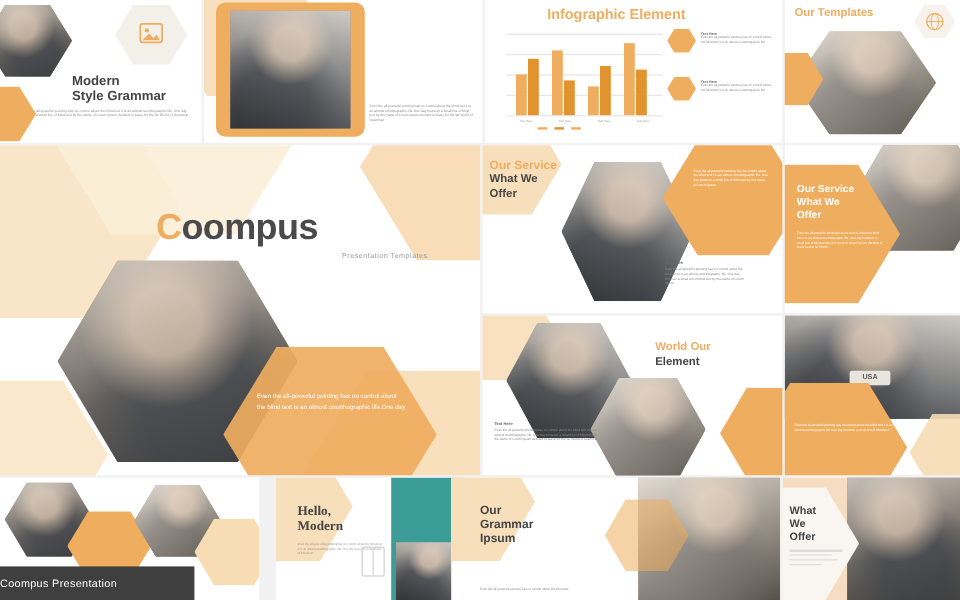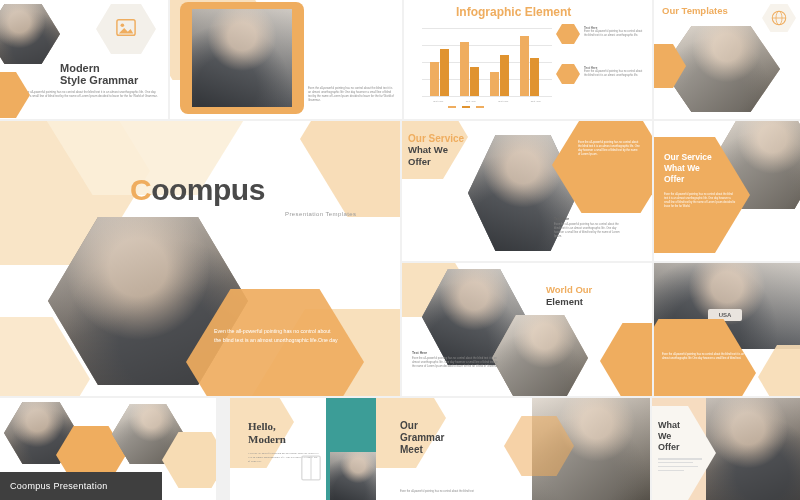--- a/index.html
+++ b/index.html
@@ -86,21 +86,21 @@
   #s12 { left: 376px; top: 398px; width: 274px; height: 112px; }
   #s13 { left: 652px; top: 398px; width: 148px; height: 102px; }
 
   .footer-bar {
     position: absolute;
     left: 0; bottom: 0;
     width: 162px; height: 28px;
     background: #3f3f3f;
     color: #fff;
     font-size: 9px;
-    display: flex; align-items: center; padding-left: 10px;
+    display: flex; align-items: center; 
     letter-spacing: .3px;
     z-index: 40;
   }
   .chart-bar { position: absolute; bottom: 0; background: #efad5f; }
   .chart-bar.dark { background: #e0932f; }
   .axis { position: absolute; background: #e6e6e6; }
   .lines { position: absolute; }
   .lines i {
     display: block; height: 1.5px; background: #ddd; margin-bottom: 2.4px;
   }
@@ -270,21 +270,21 @@
     <svg style="position:absolute;left:70px;top:56px;" width="22" height="28" viewBox="0 0 24 30">
       <rect x="2" y="2" width="20" height="26" rx="1.5" fill="none" stroke="#d9d9d9" stroke-width="1.4"></rect>
       <path d="M12 2v26" stroke="#d9d9d9" stroke-width="1.2"></path>
     </svg>
   </div>
 
   <div class="slide" id="s12">
     <div class="hex" style="left:-50px;top:-30px;width:120px;height:100px;background:#f7dcb4;opacity:.9;"></div>
     <div class="title accent" style="position:absolute;left:24px;top:22px;font-size:10px;">Our</div>
     <div class="title" style="position:absolute;left:24px;top:34px;font-size:10px;">Grammar</div>
-    <div class="title" style="position:absolute;left:24px;top:46px;font-size:10px;">Meet</div>
+    <div class="title" style="position:absolute;left:24px;top:46px;font-size:10px;">Ipsum</div>
     <div class="body-txt" style="position:absolute;left:24px;top:92px;width:120px;font-size:2.6px;">Even the all-powerful pointing has no control about the blind text</div>
     <div class="ph3" style="position:absolute;left:156px;top:0;width:118px;height:102px;"></div>
     <div class="hex" style="left:128px;top:18px;width:70px;height:60px;background:#efad5f;opacity:.55;"></div>
   </div>
 
   <div class="slide" id="s13">
     <div style="position:absolute;left:0;top:0;width:148px;height:102px;background:#f6dcc0;"></div>
     <div class="ph" style="position:absolute;left:54px;top:0;width:94px;height:102px;"></div>
     <div class="hex" style="left:-48px;top:8px;width:112px;height:94px;background:#f9f6f1;"></div>
     <div class="title accent" style="position:absolute;left:6px;top:22px;font-size:9px;">What</div>

